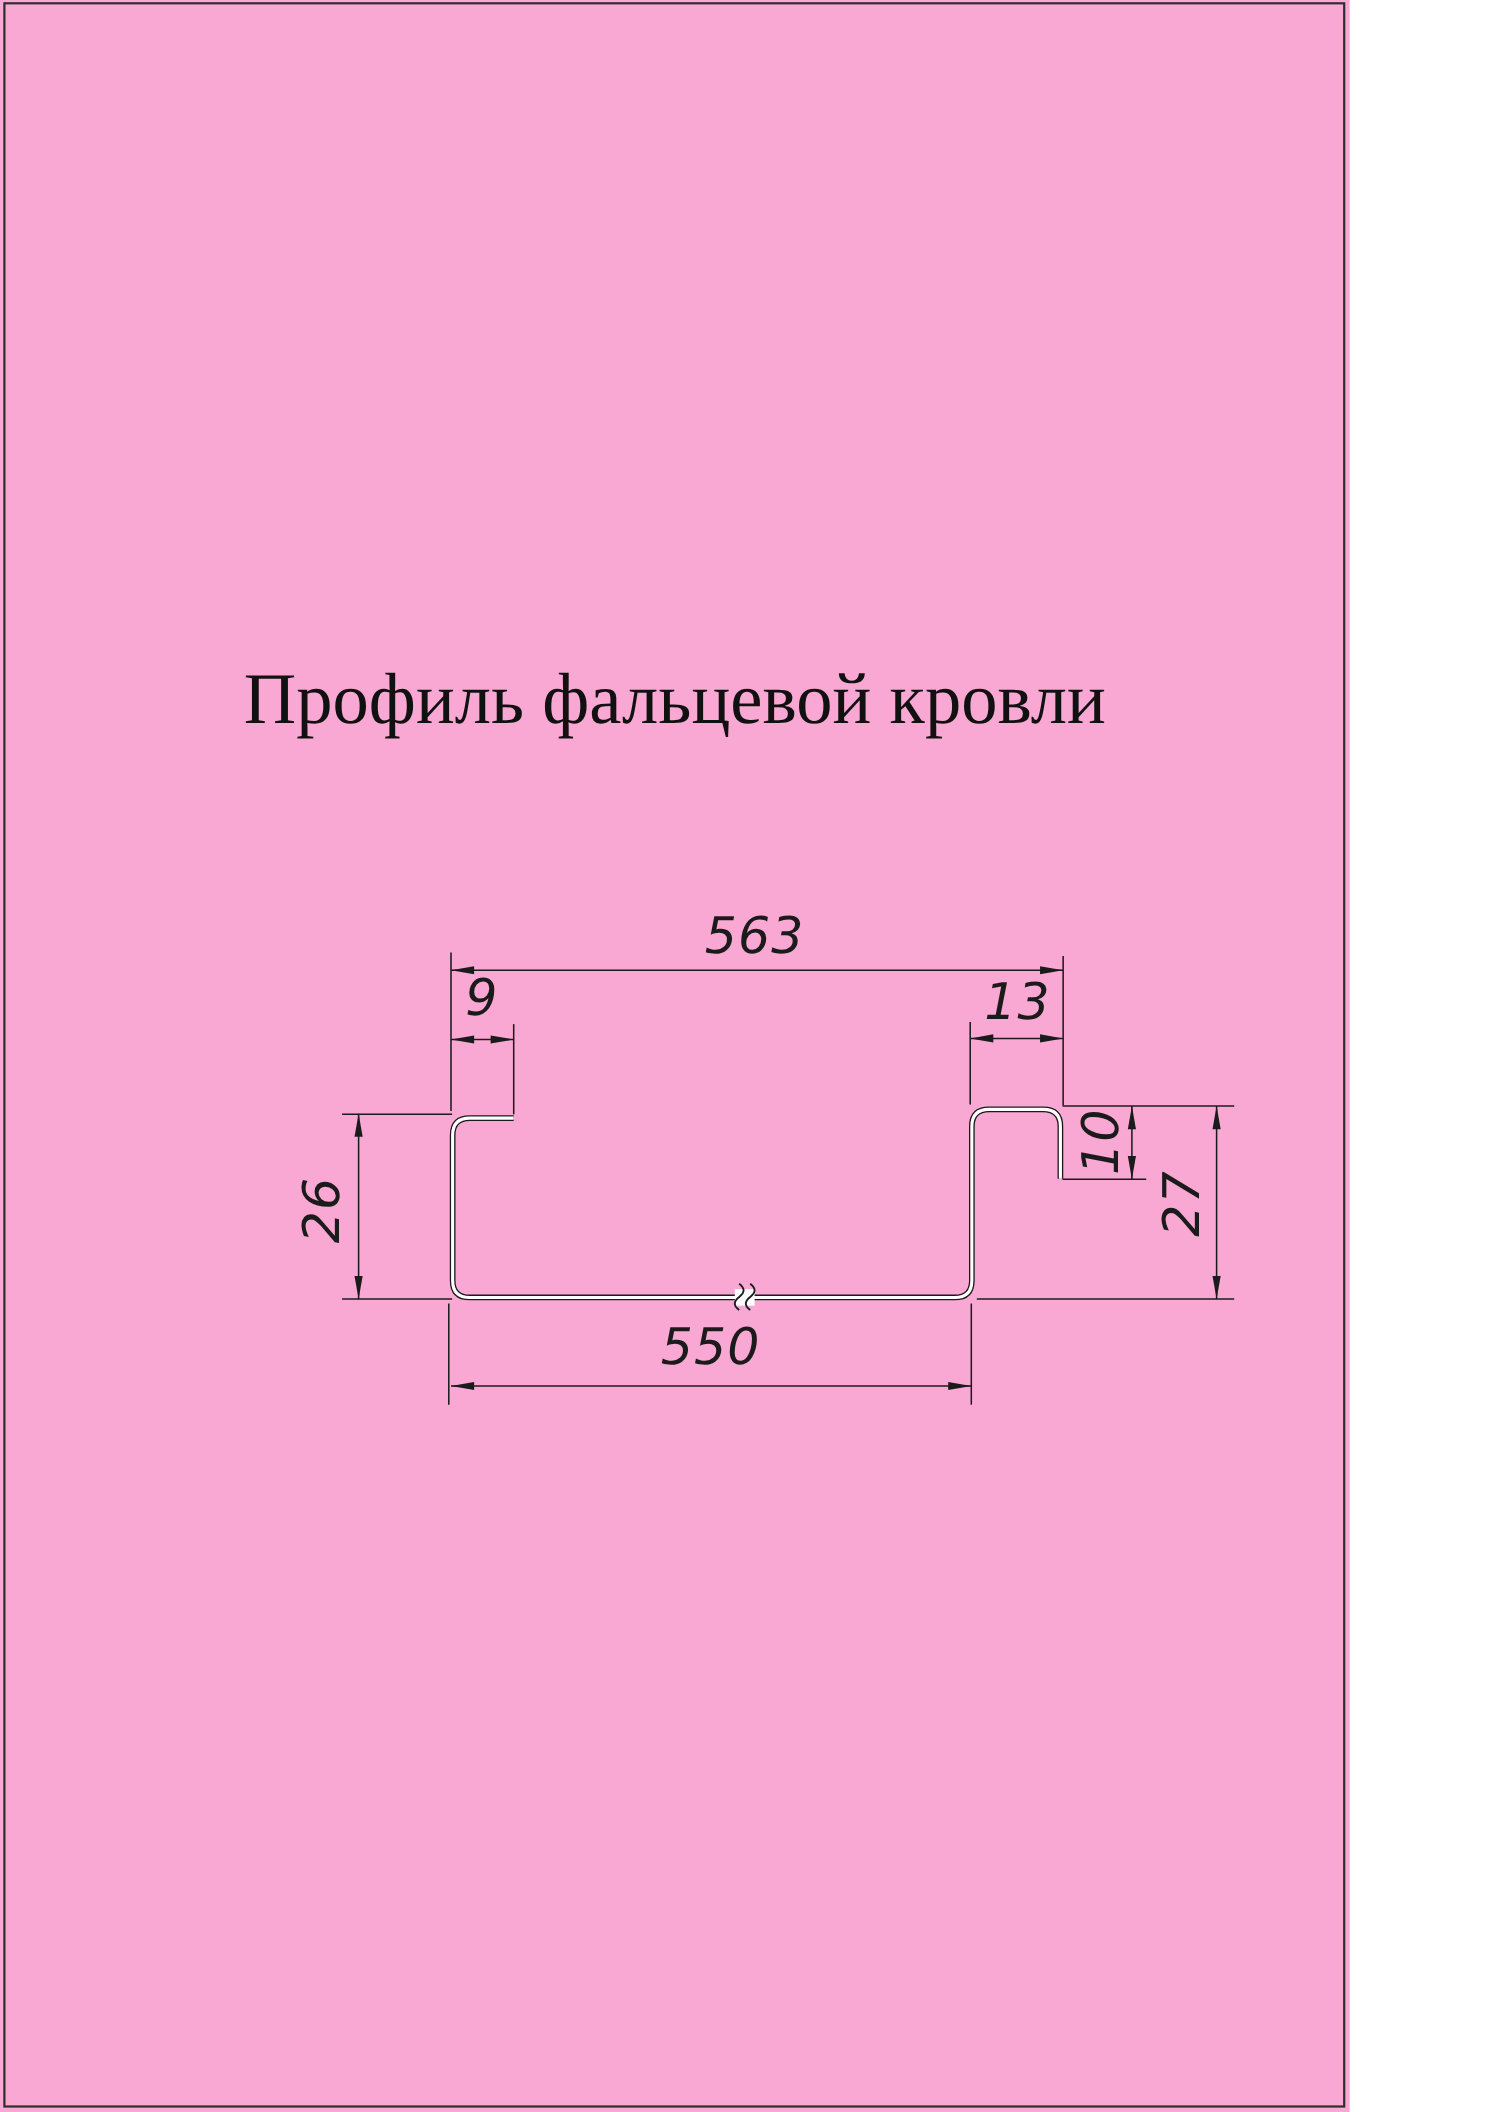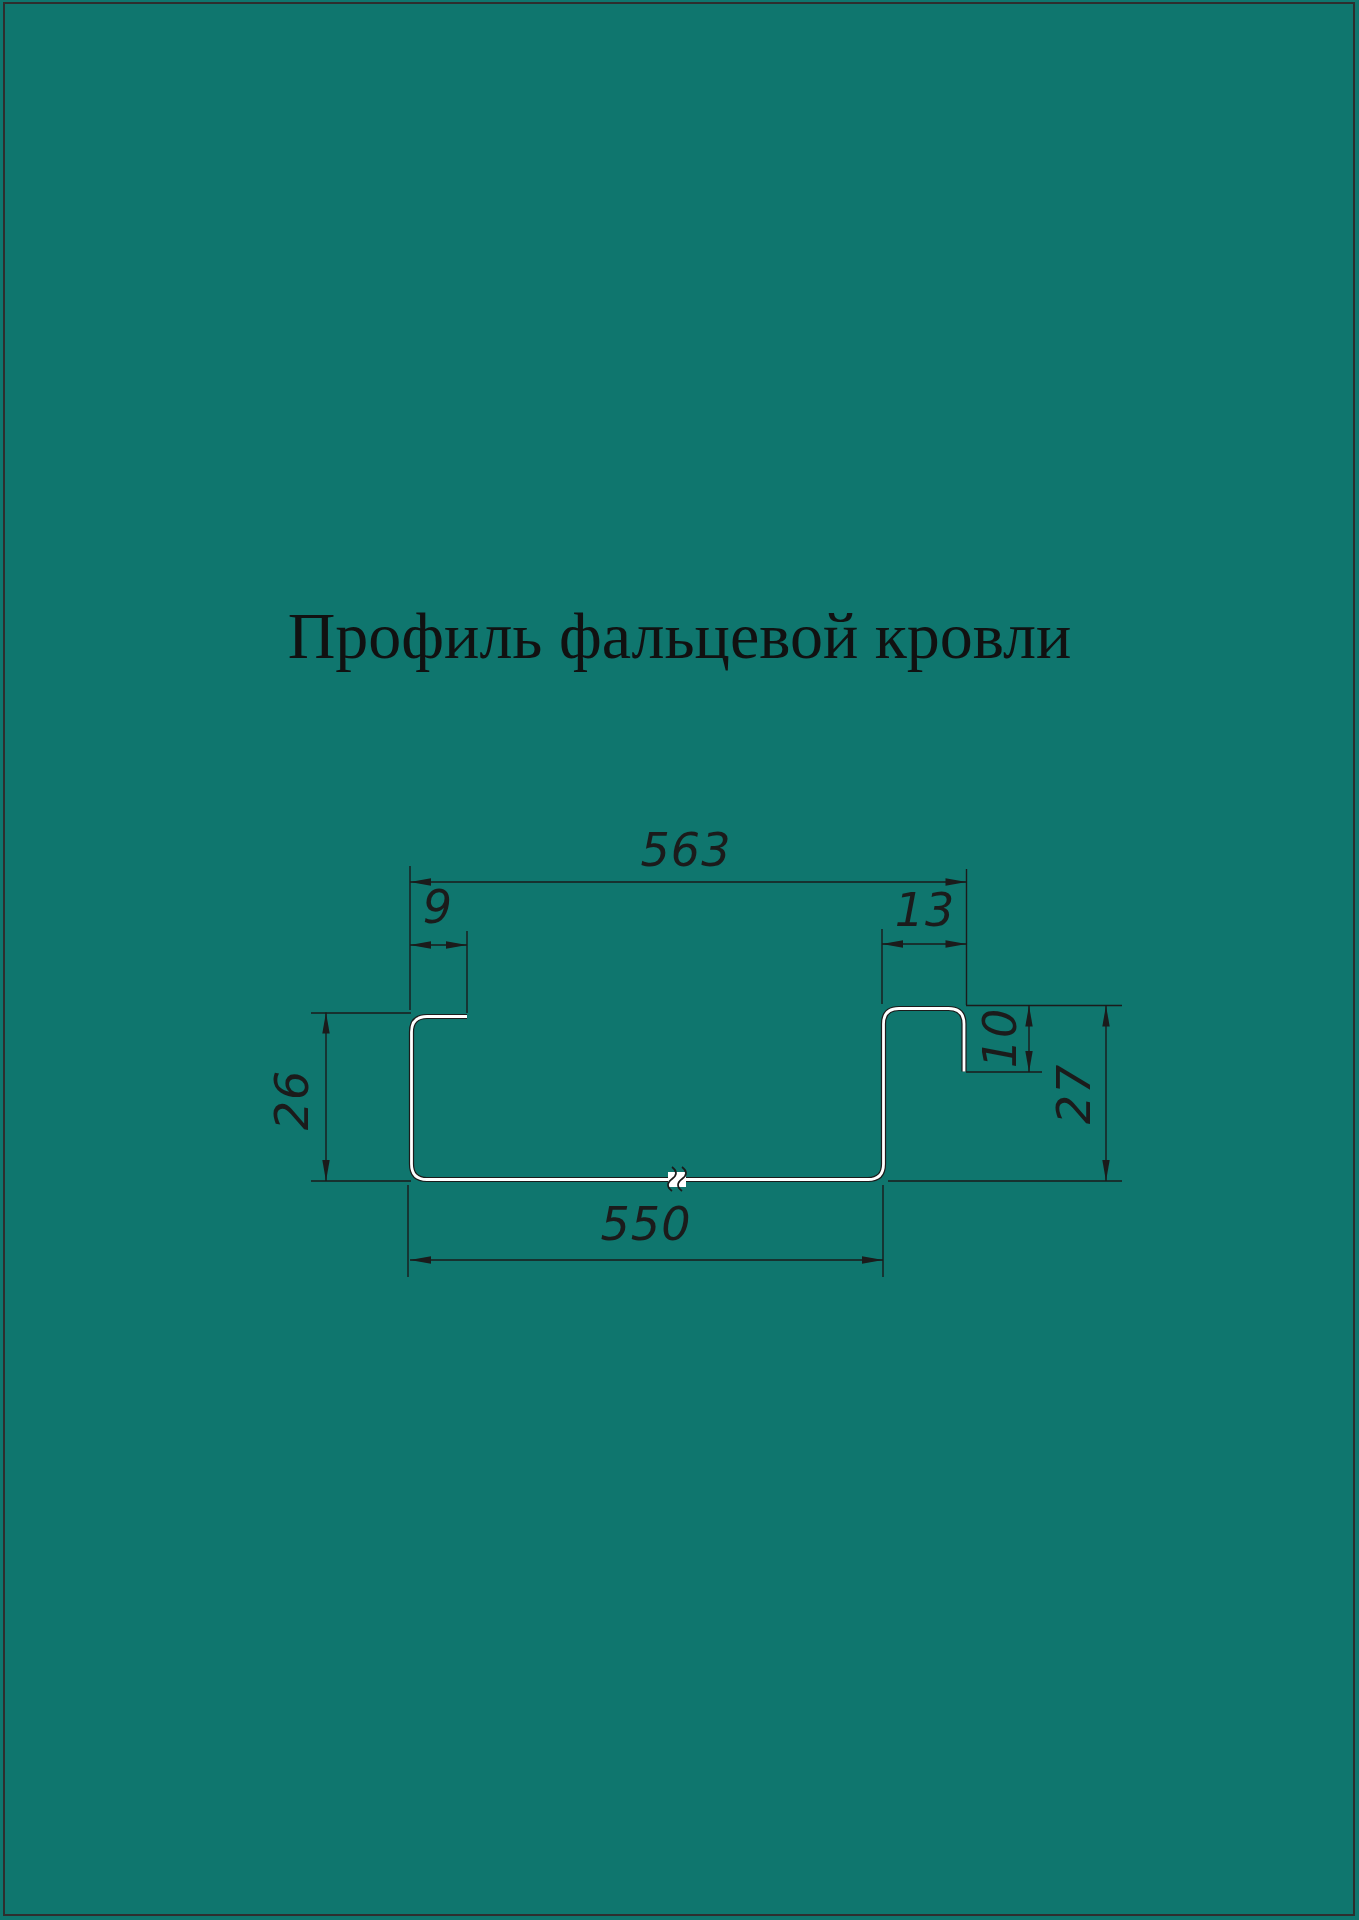--- a/index.html
+++ b/index.html
@@ -1,19 +1,19 @@
 <!DOCTYPE html>
 <html><head>
 <meta charset="utf-8">
 <style>
   html,body{margin:0;padding:0;background:#ffffff;}
   .page{
     position:relative;
-    width:1359px;height:1920px;
-    background:#0f766e;
+    width:1227px;height:1920px;
+    background:#f9a8d4;
     overflow:hidden;
     font-family:"Liberation Sans",sans-serif;
   }
   .sheet-border{
     position:absolute;
     left:3px;top:2px;right:4px;bottom:4px;
     border:2px solid #2e2e2e;
     pointer-events:none;
   }
   .title{

